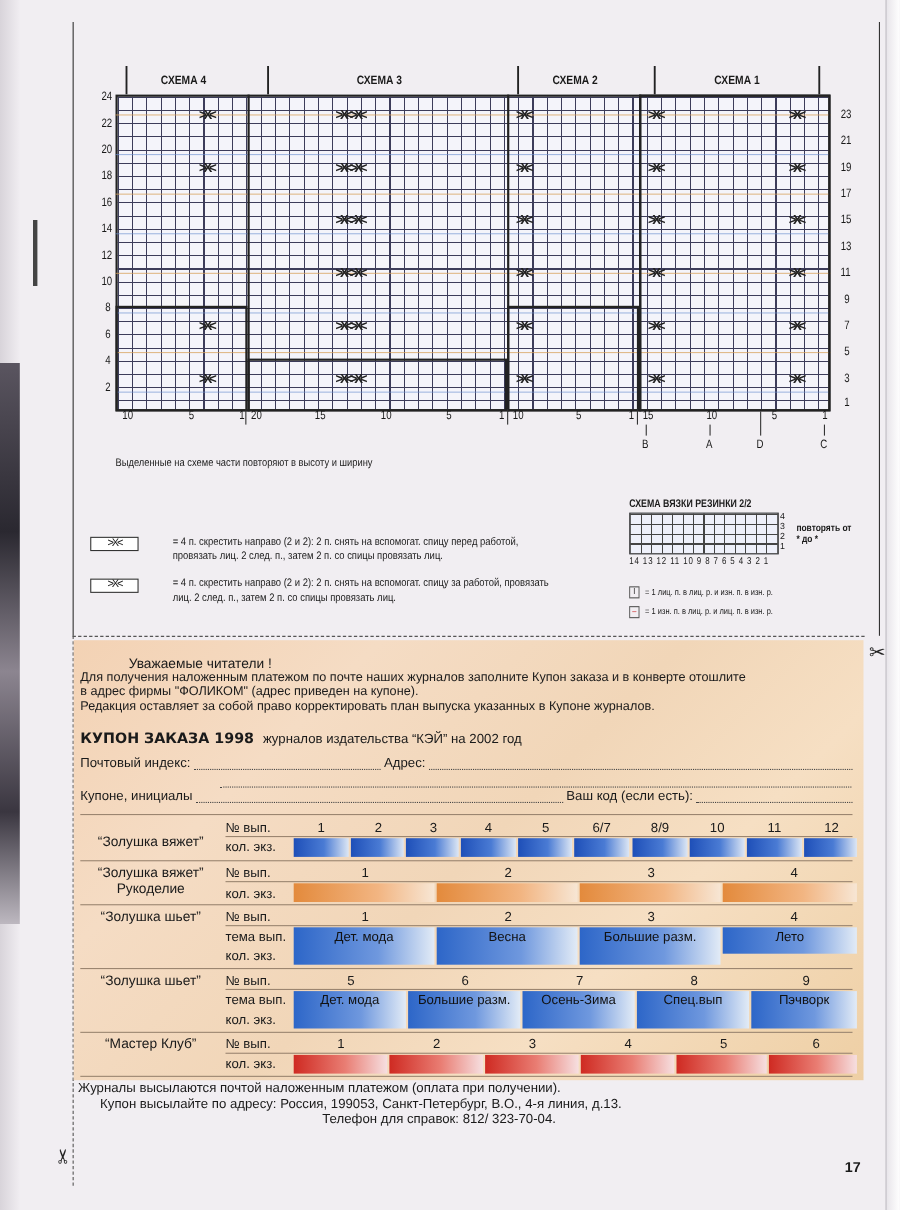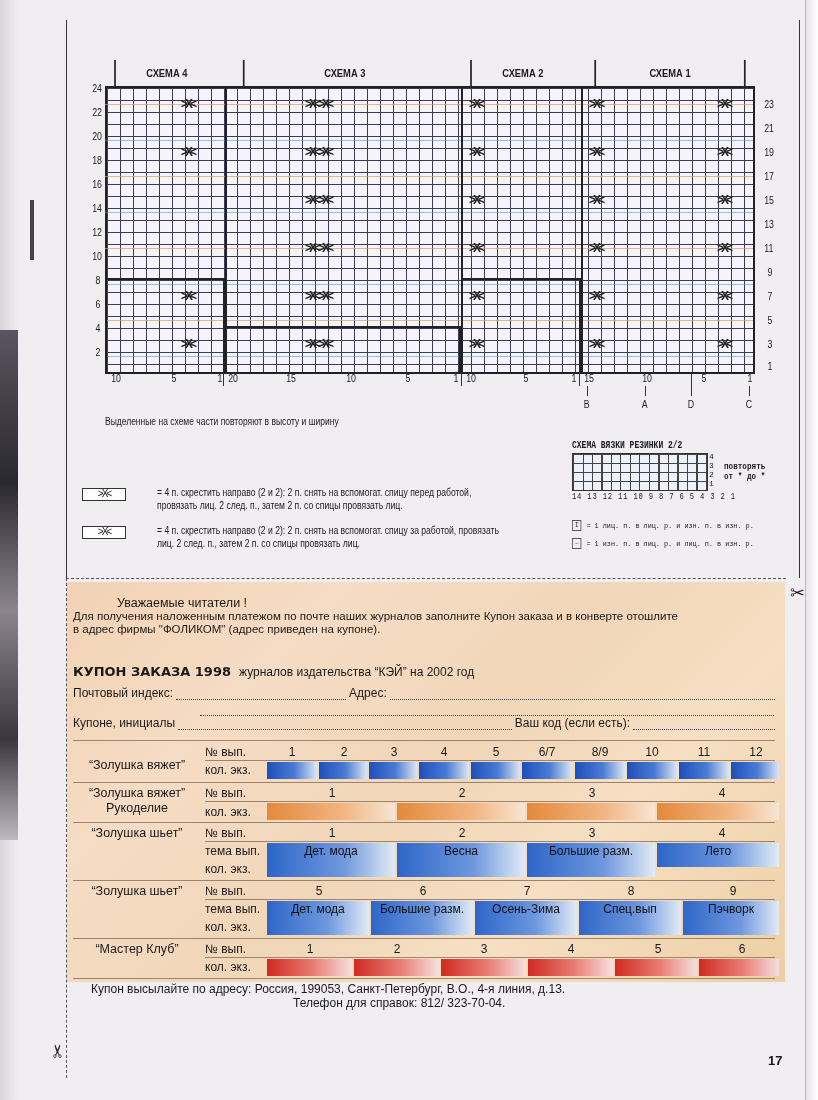--- a/index.html
+++ b/index.html
@@ -37,21 +37,21 @@
   .tick { position:absolute; width:1px; background:#333; }
 
   .note { position:absolute; left:105px; top:416px; font-size:10px; transform:scaleX(0.85); transform-origin:left; }
 
   .legend { position:absolute; left:82px; font-size:10px; transform-origin:left; }
   .legend .sym { position:absolute; left:0; top:2px; width:42px; height:11px; border:1px solid #333;
                  font-size:10px; letter-spacing:-2px; text-align:center; line-height:10px; background:#fff; }
   .legend .txt { position:absolute; left:75px; top:0; width:400px; line-height:13px;
                  transform:scaleX(0.86); transform-origin:left; }
 
-  .rib { position:absolute; left:572px; top:440px; width:200px; height:120px;font-family:Liberation Mono, monospace; }
+  .rib { position:absolute; left:572px; top:453px; width:200px; height:120px; }
   .rib-title { position:absolute; left:0; top:0; font-weight:bold; font-size:10px; transform:scaleX(0.8); transform-origin:left; }
   .rib-grid { position:absolute; left:0; top:13px; width:134px; height:36px; border:1px solid #333;
               background-image:
                repeating-linear-gradient(90deg,#444 0 1px, transparent 1px 9.5px),
                repeating-linear-gradient(180deg,#444 0 1px, transparent 1px 9px);
               background-color:#eef0fa; }
   .rib-rows { position:absolute; left:137px; top:12px; font-size:8px; line-height:9px; }
   .rib-repeat { position:absolute; left:152px; top:22px; font-size:9px; font-weight:bold; line-height:10px; transform:scaleX(0.85); transform-origin:left; }
   .rib-cols { position:absolute; left:0; top:52px; font-size:9px; transform:scaleX(0.8); transform-origin:left; white-space:nowrap; letter-spacing:1px; }
   .rib-leg { position:absolute; left:0; font-size:8px; transform:scaleX(0.85); transform-origin:left; white-space:nowrap; }
@@ -233,20 +233,21 @@
 <div class="cutline-h"></div>
 <div class="cutline-v"></div>
 <div class="scissors" style="left:790px;top:582px">✂</div>
 <div class="scissors" style="left:50px;top:1040px;transform:rotate(-90deg)">✂</div>
 
 <div class="coupon">
   <div class="greet">Уважаемые читатели !</div>
   <div class="intro">
     <div>Для получения наложенным платежом по почте наших журналов заполните Купон заказа и в конверте отошлите</div>
     <div>в адрес фирмы "ФОЛИКОМ" (адрес приведен на купоне).</div>
+    <div>Редакция оставляет за собой право корректировать план выпуска указанных в Купоне журналов.</div>
   </div>
   <div class="title-line">
     <b>КУПОН ЗАКАЗА 1998</b><span>журналов издательства “КЭЙ” на 2002 год</span>
   </div>
   <div class="field-row" style="top:104px">
     <span>Почтовый индекс:</span>
     <input class="field" style="flex: 0 0 170px;">
     <span>Адрес:</span>
     <input class="field" style="">
   </div>
@@ -355,18 +356,19 @@
     <div class="cell red" style="left:200px;top:21px;width:85px"></div>
     <div class="cell red" style="left:287px;top:21px;width:85px"></div>
     <div class="cell red" style="left:374px;top:21px;width:85px"></div>
     <div class="cell red" style="left:461px;top:21px;width:85px"></div>
     <div class="cell red" style="left:548px;top:21px;width:82px"></div>
     <div class="cell red" style="left:632px;top:21px;width:80px"></div>
     <div class="rule-full" style="top:40px"></div>
   </div>
 
   <div class="footer" style="top:400px">
+    <div>Журналы высылаются почтой наложенным платежом (оплата при получении).</div>
     <div style="padding-left:20px">Купон высылайте по адресу: Россия, 199053, Санкт-Петербург, В.О., 4-я линия, д.13.</div>
     <div style="padding-left:222px">Телефон для справок: 812/ 323-70-04.</div>
   </div>
 </div>
 
 <div class="page-num">17</div>
 
 </body></html>

